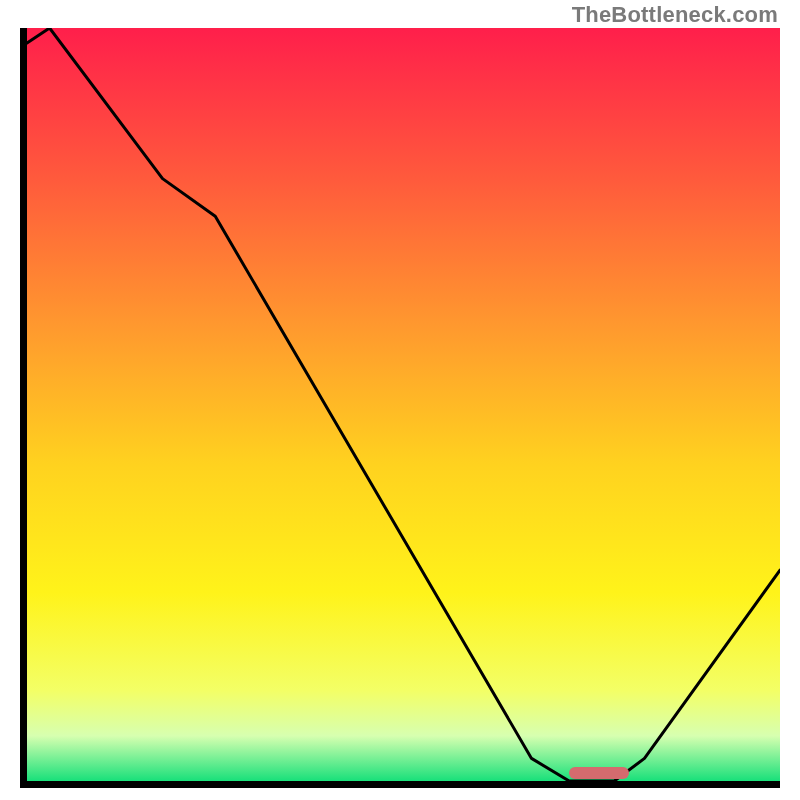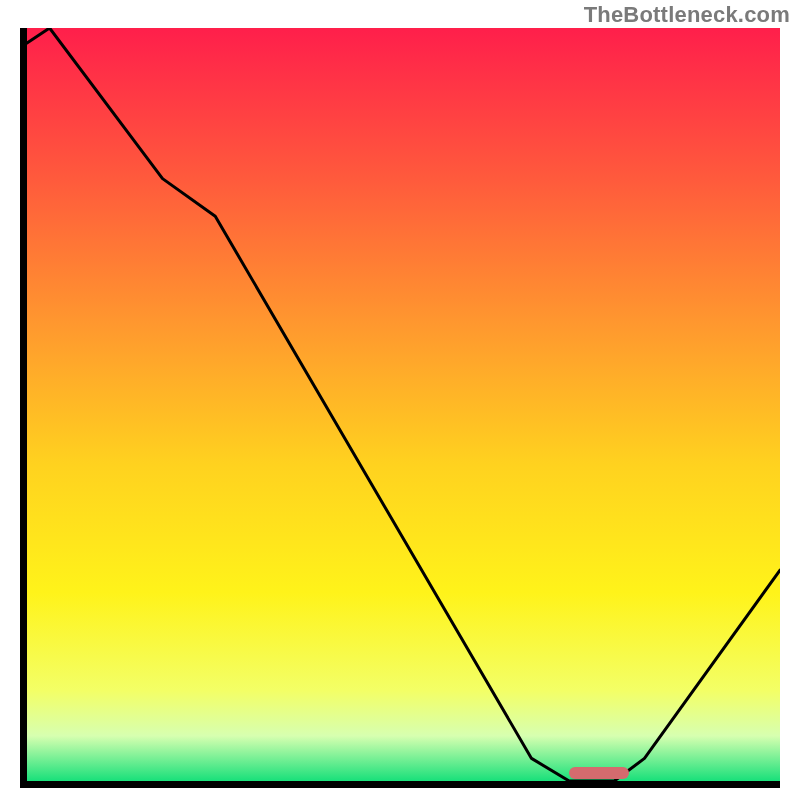--- a/index.html
+++ b/index.html
@@ -12,21 +12,21 @@
     overflow: hidden;
   }
   .stage {
     position: relative;
     width: 800px;
     height: 800px;
   }
   .watermark {
     position: absolute;
     top: 2px;
-    right: 10px;
+    right: 22px;
     color: #7a7a7a;
     font-size: 22px;
     font-weight: 600;
     letter-spacing: 0.2px;
     user-select: none;
   }
   .frame {
     position: absolute;
     left: 20px;
     top: 28px;

